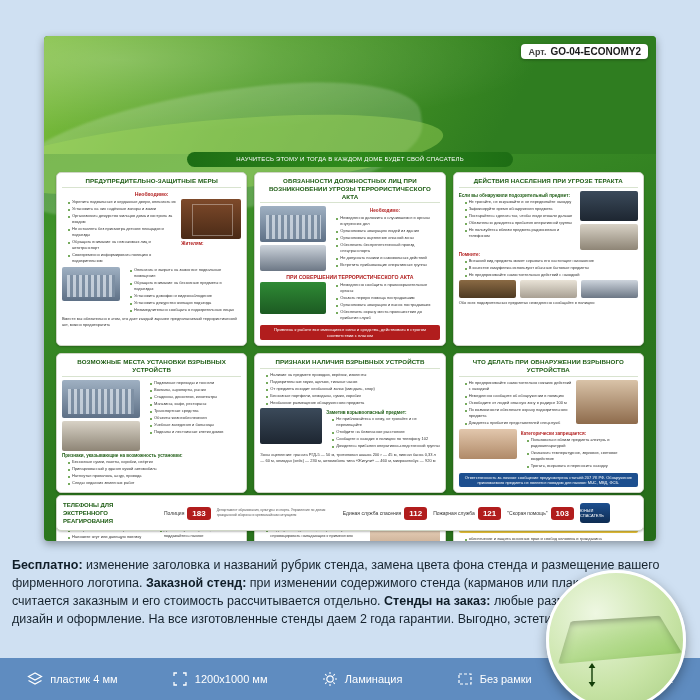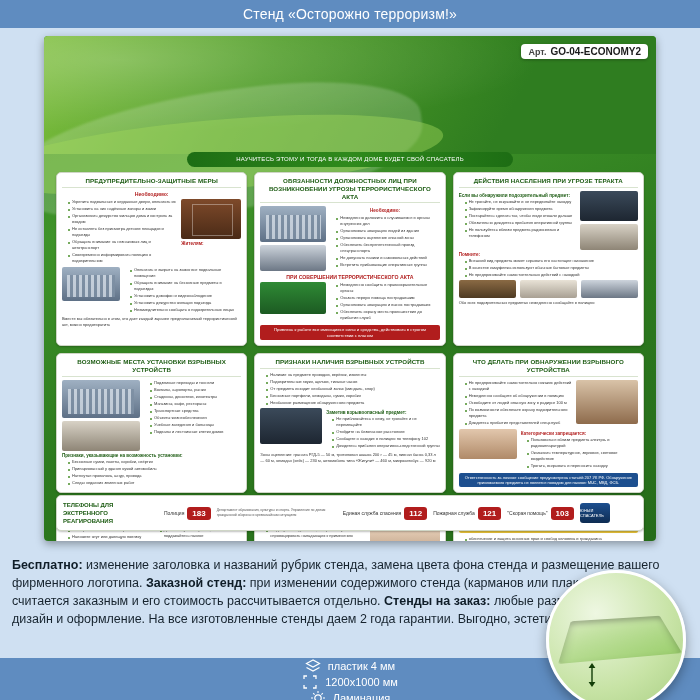--- a/index.html
+++ b/index.html
@@ -184,33 +184,30 @@
   .desc{
     position:absolute; left:12px; top:556px; width:676px;
     font-size:12.5px; line-height:1.45; color:#16232e;
   }
   .desc b{ color:#0f1d28; }
 
   
   .features{
     position:absolute; left:0; bottom:0; width:700px; height:42px;
     background:#5f8cc0; display:flex; align-items:center; justify-content:space-around;
-    color:#fff; font-size:11px;flex-direction:column;
+    color:#fff; font-size:11px;
   }
   .feat{ display:flex; align-items:center; gap:7px; }
   .feat svg{ display:block; }
 </style>
 </head>
 <body>
 
 <div id="page">
 
-  <div class="topbar">
-    <span>Стенд «Осторожно терроризм!»</span>
-  </div>
 
   <div class="board">
     <div class="swoosh"></div>
     <div class="swoosh2"></div>
 
     <div class="art-badge">
       <span class="lbl">Арт.</span>
       <span>GO-04-ECONOMY2</span>
     </div>
 

